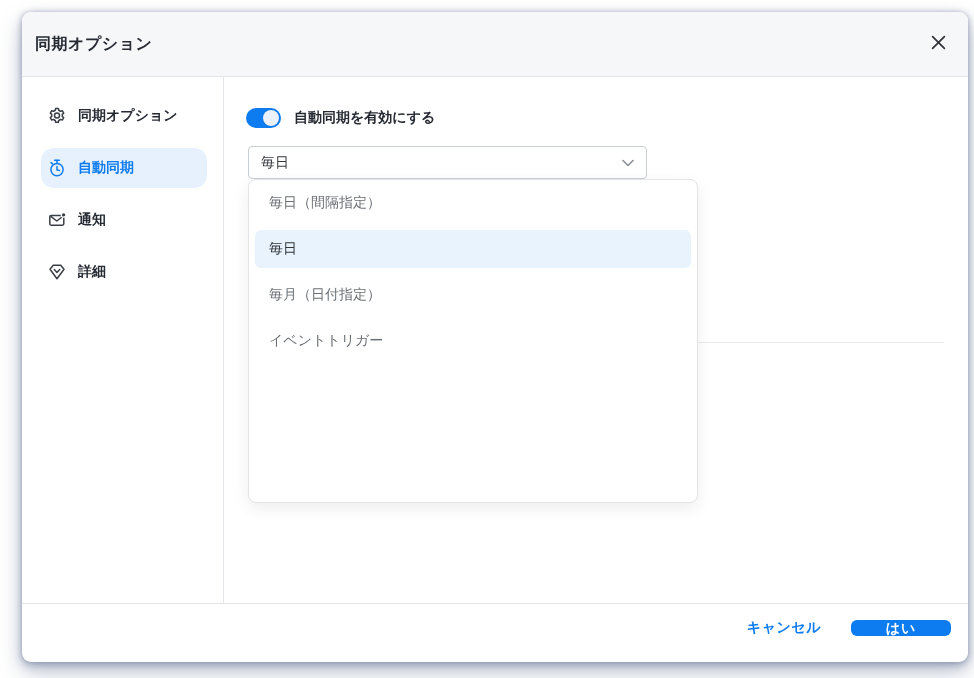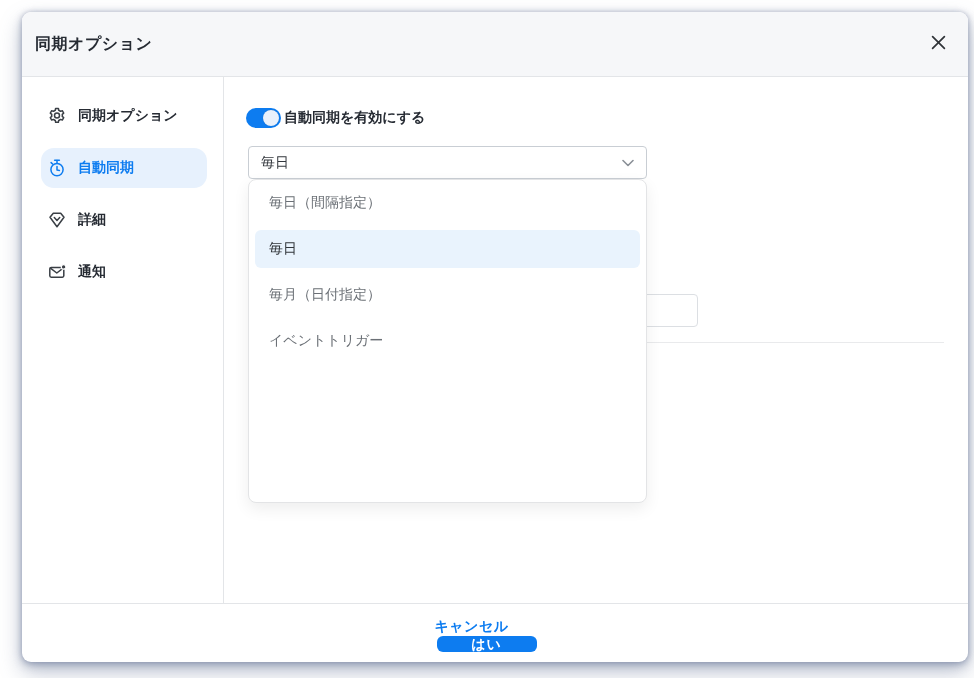--- a/index.html
+++ b/index.html
@@ -37,21 +37,21 @@
   .side-item{
     height:40px;margin:0 16px 12px 19px;border-radius:6px;
     display:flex;align-items:center;gap:11px;padding-left:6px;
     font-size:14px;font-weight:600;color:var(--text-dark);cursor:pointer;
   }
   .side-item.selected{background:var(--sel-bg);color:var(--accent);border-radius:13px;}
   .side-icon{width:20px;height:20px;display:flex;align-items:center;justify-content:center;color:#3a3f45;}
   .side-item.selected .side-icon{color:var(--accent);}
   
   .main{position:absolute;left:203px;top:65px;right:0;bottom:59px;}
-  .toggle-row{position:absolute;left:21px;top:31px;display:flex;align-items:center;gap:3px;}
+  .toggle-row{position:absolute;left:21px;top:31px;display:flex;align-items:center;gap:13px;}
   .toggle{
     width:35px;height:20px;border-radius:10px;background:var(--accent);
     position:relative;cursor:pointer;flex:0 0 auto;
   }
   .toggle .knob{
     position:absolute;right:2px;top:2px;width:16px;height:16px;border-radius:50%;
     background:#e9f1fc;box-shadow:0 0 1px rgba(0,0,0,.2);
   }
   .toggle-label{font-size:14px;font-weight:bold;color:var(--text-dark);}
   .select{
@@ -62,37 +62,37 @@
   }
   .select .chev{margin-left:auto;display:flex;color:#8a9097;}
   
   .ghost-input{
     position:absolute;left:383px;top:217px;width:90px;height:33px;
     border:1px solid #dcdfe3;border-radius:4px;background:#fff;z-index:1;
   }
   .ghost-divider{position:absolute;left:23px;top:265px;width:696px;height:1px;background:#e9eaec;z-index:1;}
   
   .dd-panel{
-    position:absolute;left:23px;top:102px;width:399px;height:324px;z-index:5;
+    position:absolute;left:23px;top:102px;width:450px;height:324px;z-index:5;
     background:#fff;border:1px solid #e3e4e6;border-radius:8px;
     box-shadow:0 6px 16px rgba(0,0,0,.07);
     display:flex;flex-direction:column;overflow:hidden;
   }
   .dd-row{
     height:38px;margin:4px 6px;border-radius:6px;flex:0 0 auto;
     display:flex;align-items:center;padding-left:14px;
     font-size:14px;color:var(--text-gray);cursor:pointer;
   }
   .dd-row.sel{background:var(--row-sel-bg);color:#303439;}
   
   .footer{
     position:absolute;left:0;right:0;bottom:0;height:59px;
     border-top:1px solid var(--border);
     display:flex;align-items:center;justify-content:flex-end;
-    padding-right:17px;padding-bottom:10px;flex-direction:column;
+    padding-right:17px;padding-bottom:10px;
   }
   .cancel-btn{
     background:none;border:none;color:var(--accent);font-size:14px;font-weight:bold;
     font-family:inherit;margin-right:30px;cursor:pointer;letter-spacing:.5px;
   }
   .ok-btn{
     width:100px;height:16px;border:none;border-radius:6px;background:var(--accent);
     color:#fff;font-size:14px;font-weight:bold;font-family:inherit;cursor:pointer;letter-spacing:1px;
   }
 </style>
@@ -129,36 +129,36 @@
             <line x1="10" y1="2.4" x2="10" y2="5"></line>
             <line x1="4.1" y1="4.6" x2="5.6" y2="6"></line>
             <circle cx="10" cy="11.6" r="6.1"></circle>
             <path d="M10 8.6 L10 11.9 L12.4 12.4"></path>
           </svg>
         </span>
         <span>自動同期</span>
       </div>
       <div class="side-item">
         <span class="side-icon">
-          <svg width="20" height="20" viewBox="0 0 20 20" fill="none" stroke="currentColor" stroke-width="1.5" stroke-linecap="round" stroke-linejoin="round">
-            <path d="M6.3 3.2 L13.7 3.2 L17 7.3 L10 16.8 L3 7.3 Z"></path>
-            <path d="M7.3 7.6 L10 10.4 L12.7 7.6"></path>
-          </svg>
-        </span>
-        <span>詳細</span>
-      </div>
-      <div class="side-item">
-        <span class="side-icon">
           <svg width="20" height="20" viewBox="0 0 20 20" fill="none" stroke="currentColor" stroke-width="1.5" stroke-linejoin="round">
             <rect x="2.8" y="5.4" width="14" height="9.8" rx="1.4"></rect>
             <path d="M3.4 6.2 L9.8 11 L16.2 6.2"></path>
             <circle cx="16.6" cy="4.9" r="2.3" fill="currentColor" stroke="#ffffff" stroke-width="1.2"></circle>
           </svg>
         </span>
         <span>通知</span>
+      </div>
+      <div class="side-item">
+        <span class="side-icon">
+          <svg width="20" height="20" viewBox="0 0 20 20" fill="none" stroke="currentColor" stroke-width="1.5" stroke-linecap="round" stroke-linejoin="round">
+            <path d="M6.3 3.2 L13.7 3.2 L17 7.3 L10 16.8 L3 7.3 Z"></path>
+            <path d="M7.3 7.6 L10 10.4 L12.7 7.6"></path>
+          </svg>
+        </span>
+        <span>詳細</span>
       </div>
     </div>
 
   <div class="main">
 
     <div class="toggle-row">
       <div class="toggle">
         <div class="knob"></div>
       </div>
       <div class="toggle-label">自動同期を有効にする</div>

